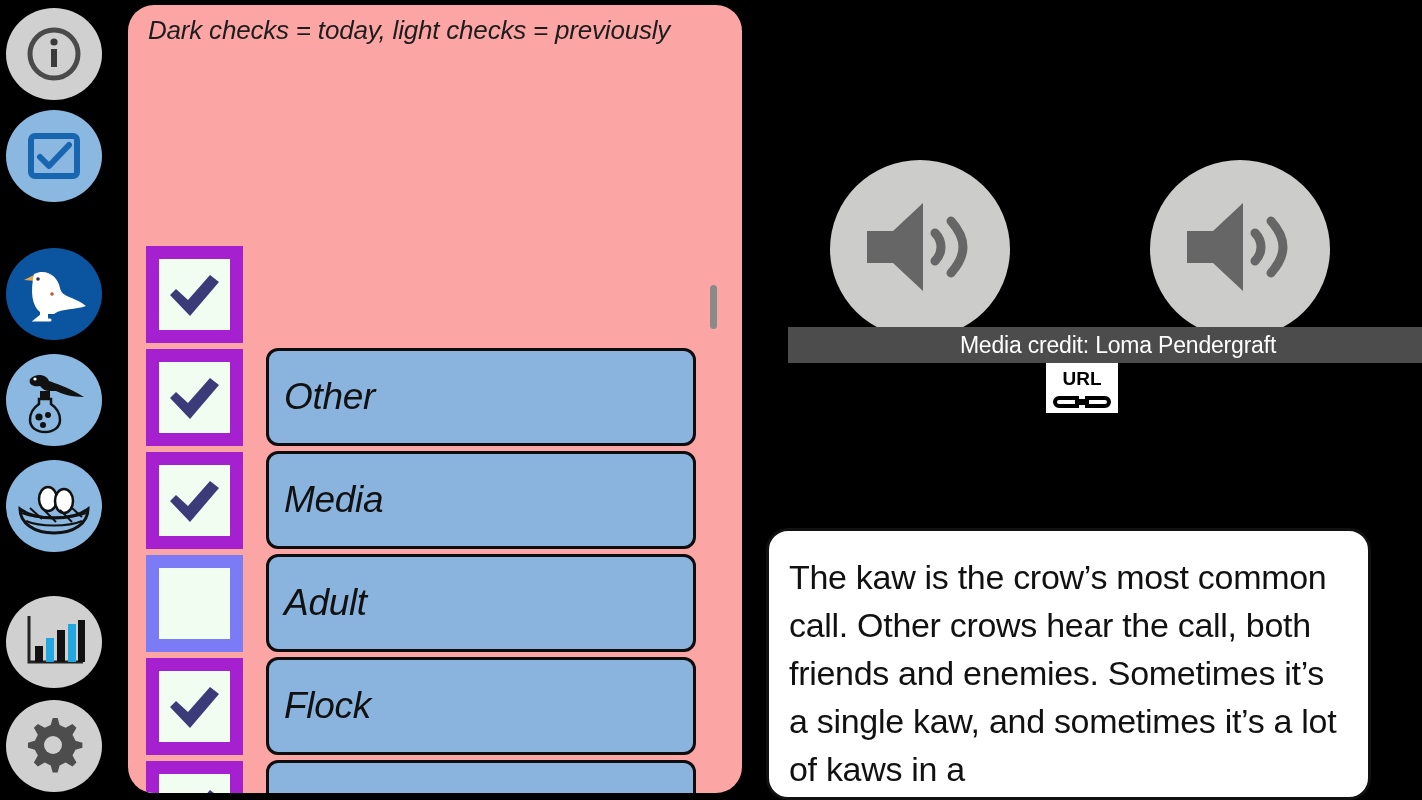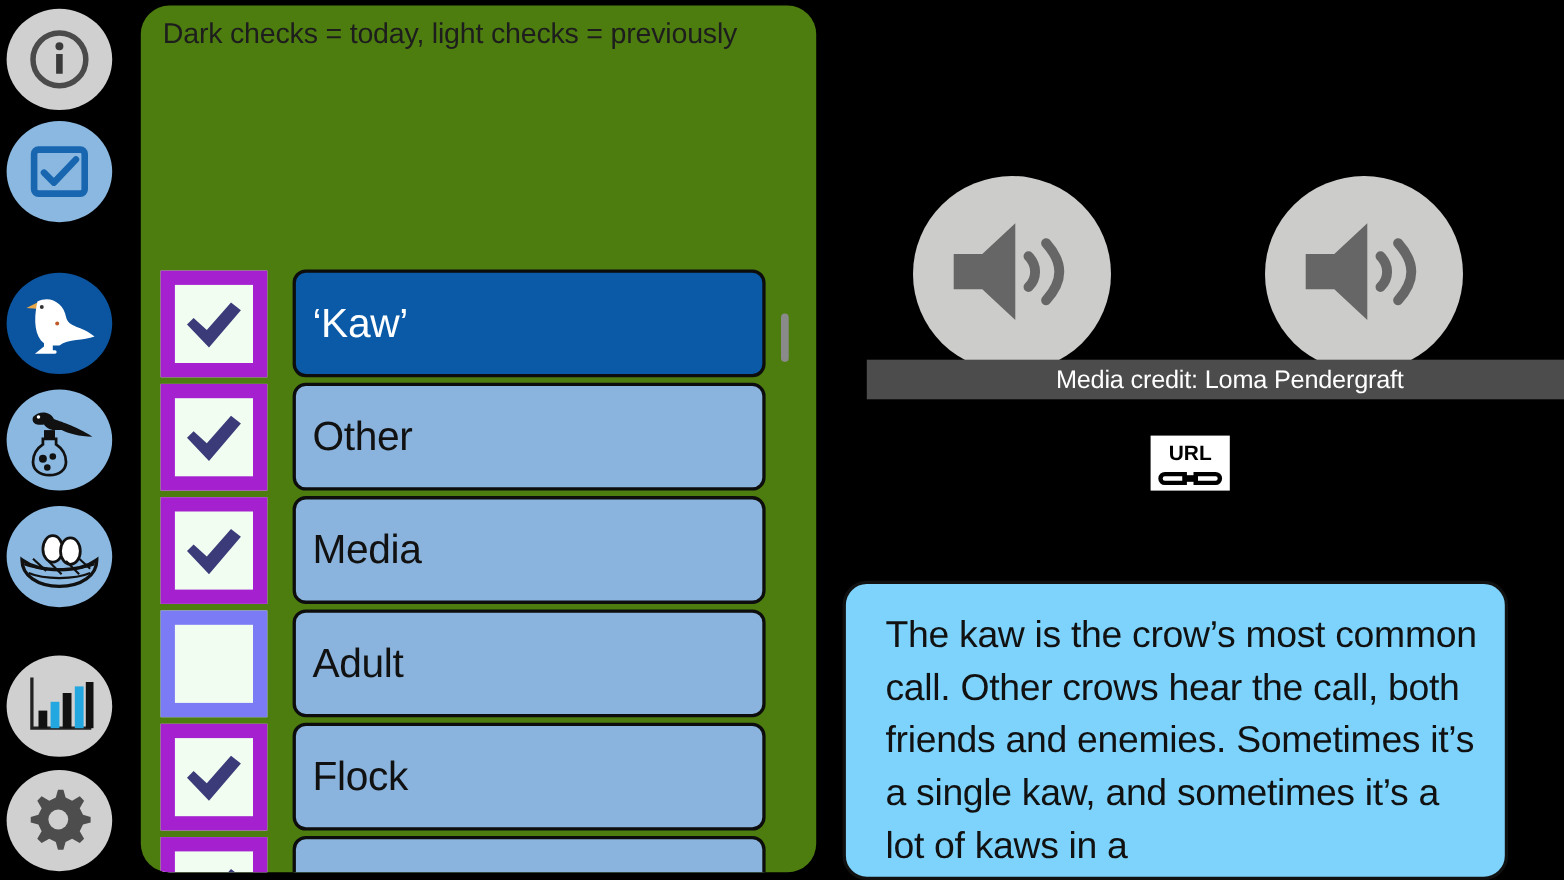--- a/index.html
+++ b/index.html
@@ -20,23 +20,24 @@
   }
   .nav-icon.gray   { background:#d0d0d0; }
   .nav-icon.lblue  { background:#8ab8e0; }
   .nav-icon.dblue  { background:#0b54a0; }
   .nav-icon svg { display:block; }
 
   
   #list-panel {
     position:absolute; left:128px; top:5px;
     width:614px; height:788px;
-    background:#4d7c0f;
+    background:#fca5a5;
     border-radius:26px;
     overflow:hidden;
+    font-style:italic;
   }
   #list-header {
     position:absolute; left:20px; top:10px;
     font-size:26px; color:#1d1d1d; letter-spacing:-0.2px;
     white-space:nowrap;
   }
   #rows { position:absolute; left:0; top:238px; width:614px; }
   .row { position:relative; height:103px; }
   .cbox {
     position:absolute; left:18px; top:3px;
@@ -85,33 +86,33 @@
   #audio-btn-2 { left:1150px; }
 
   #credit-bar {
     position:absolute; left:760px; top:327px;
     width:660px; height:36px;
     background:#4c4c4c;
     display:flex; align-items:center; justify-content:center;
     color:#ffffff; font-size:23px; letter-spacing:-0.2px;margin-left:28px;
   }
   #url-icon {
-    position:absolute; left:1046px; top:396px;
+    position:absolute; left:1046px; top:363px;
     width:72px; height:50px;
     background:#ffffff;
     display:flex; align-items:center; justify-content:center;
   }
 
   #info-panel {
     position:absolute; left:766px; top:528px;
     width:605px; height:272px;
-    background:#7dd3fc;
+    background:#ffffff;
     border:3px solid #111;
     border-radius:22px;
-    padding:22px 20px 0 36px;
+    padding:22px 20px 0 20px;
     font-size:34px; line-height:48px; color:#111;
     letter-spacing:-0.3px;
     overflow:hidden;
   }
 </style>
 </head>
 <body>
 
 <div id="app">
 
@@ -200,21 +201,20 @@
 
   <div id="list-panel">
     <div id="list-header">Dark checks = today, light checks = previously</div>
     <div id="rows">
         <div class="row">
           <div class="cbox checked">
             <svg width="58" height="52" viewBox="0 0 58 52">
               <path d="M4 26 L10 20 L22 31 L44 6 L53 13 L24 47 Z" fill="#3b3b7a"></path>
             </svg>
           </div>
-          <div class="label-chip selected">‘Kaw’</div>
         </div>
         <div class="row">
           <div class="cbox checked">
             <svg width="58" height="52" viewBox="0 0 58 52">
               <path d="M4 26 L10 20 L22 31 L44 6 L53 13 L24 47 Z" fill="#3b3b7a"></path>
             </svg>
           </div>
           <div class="label-chip">Other</div>
         </div>
         <div class="row">

